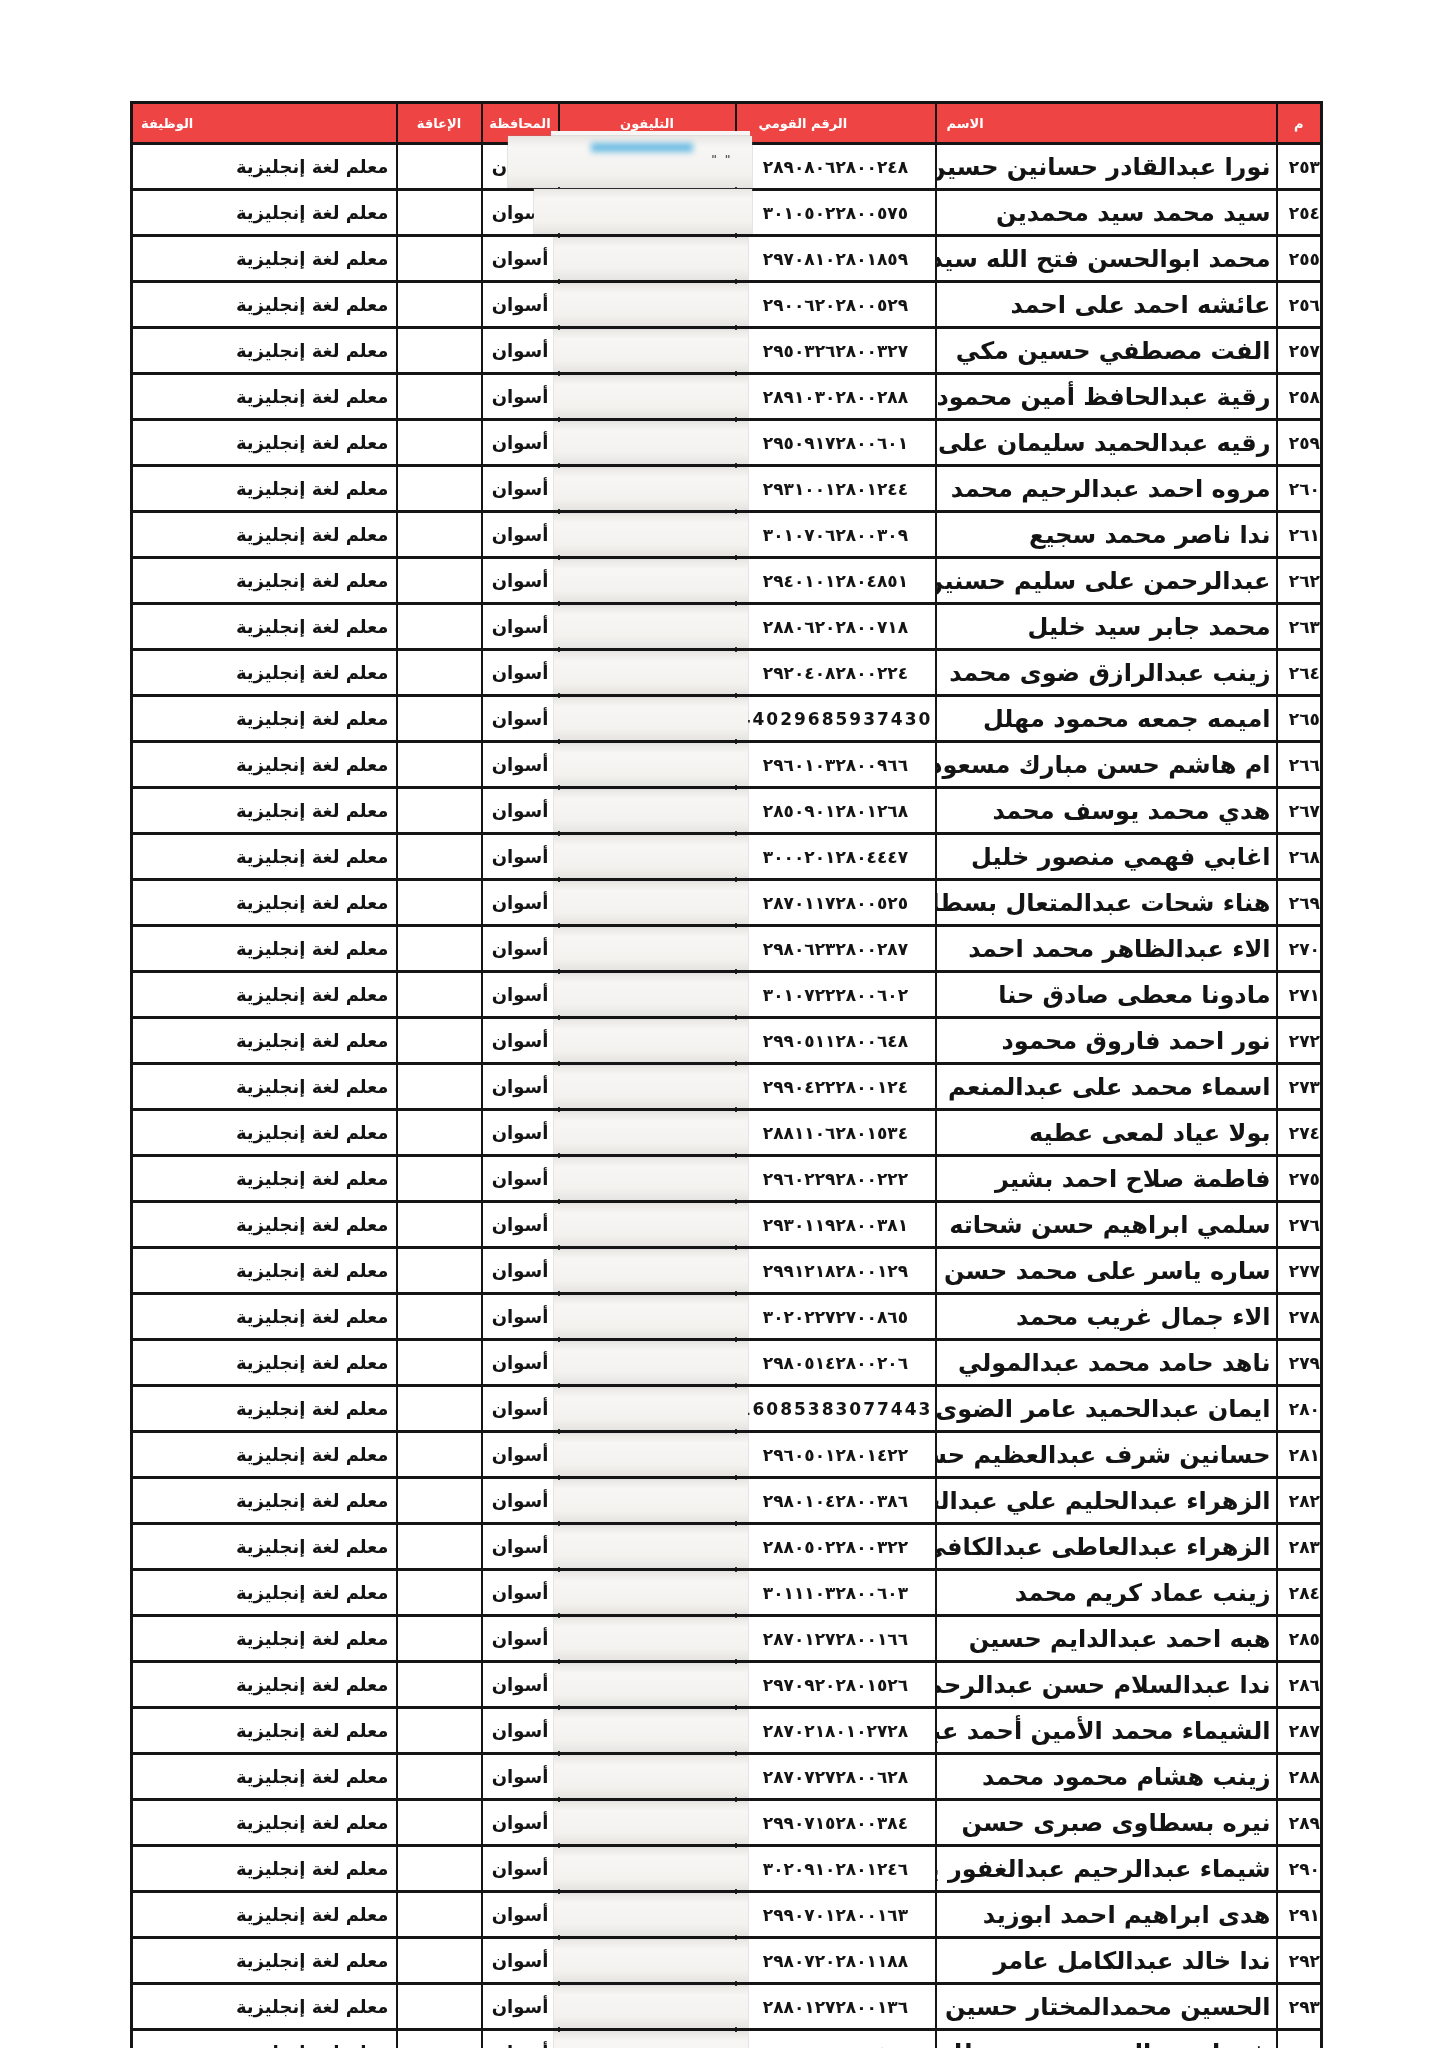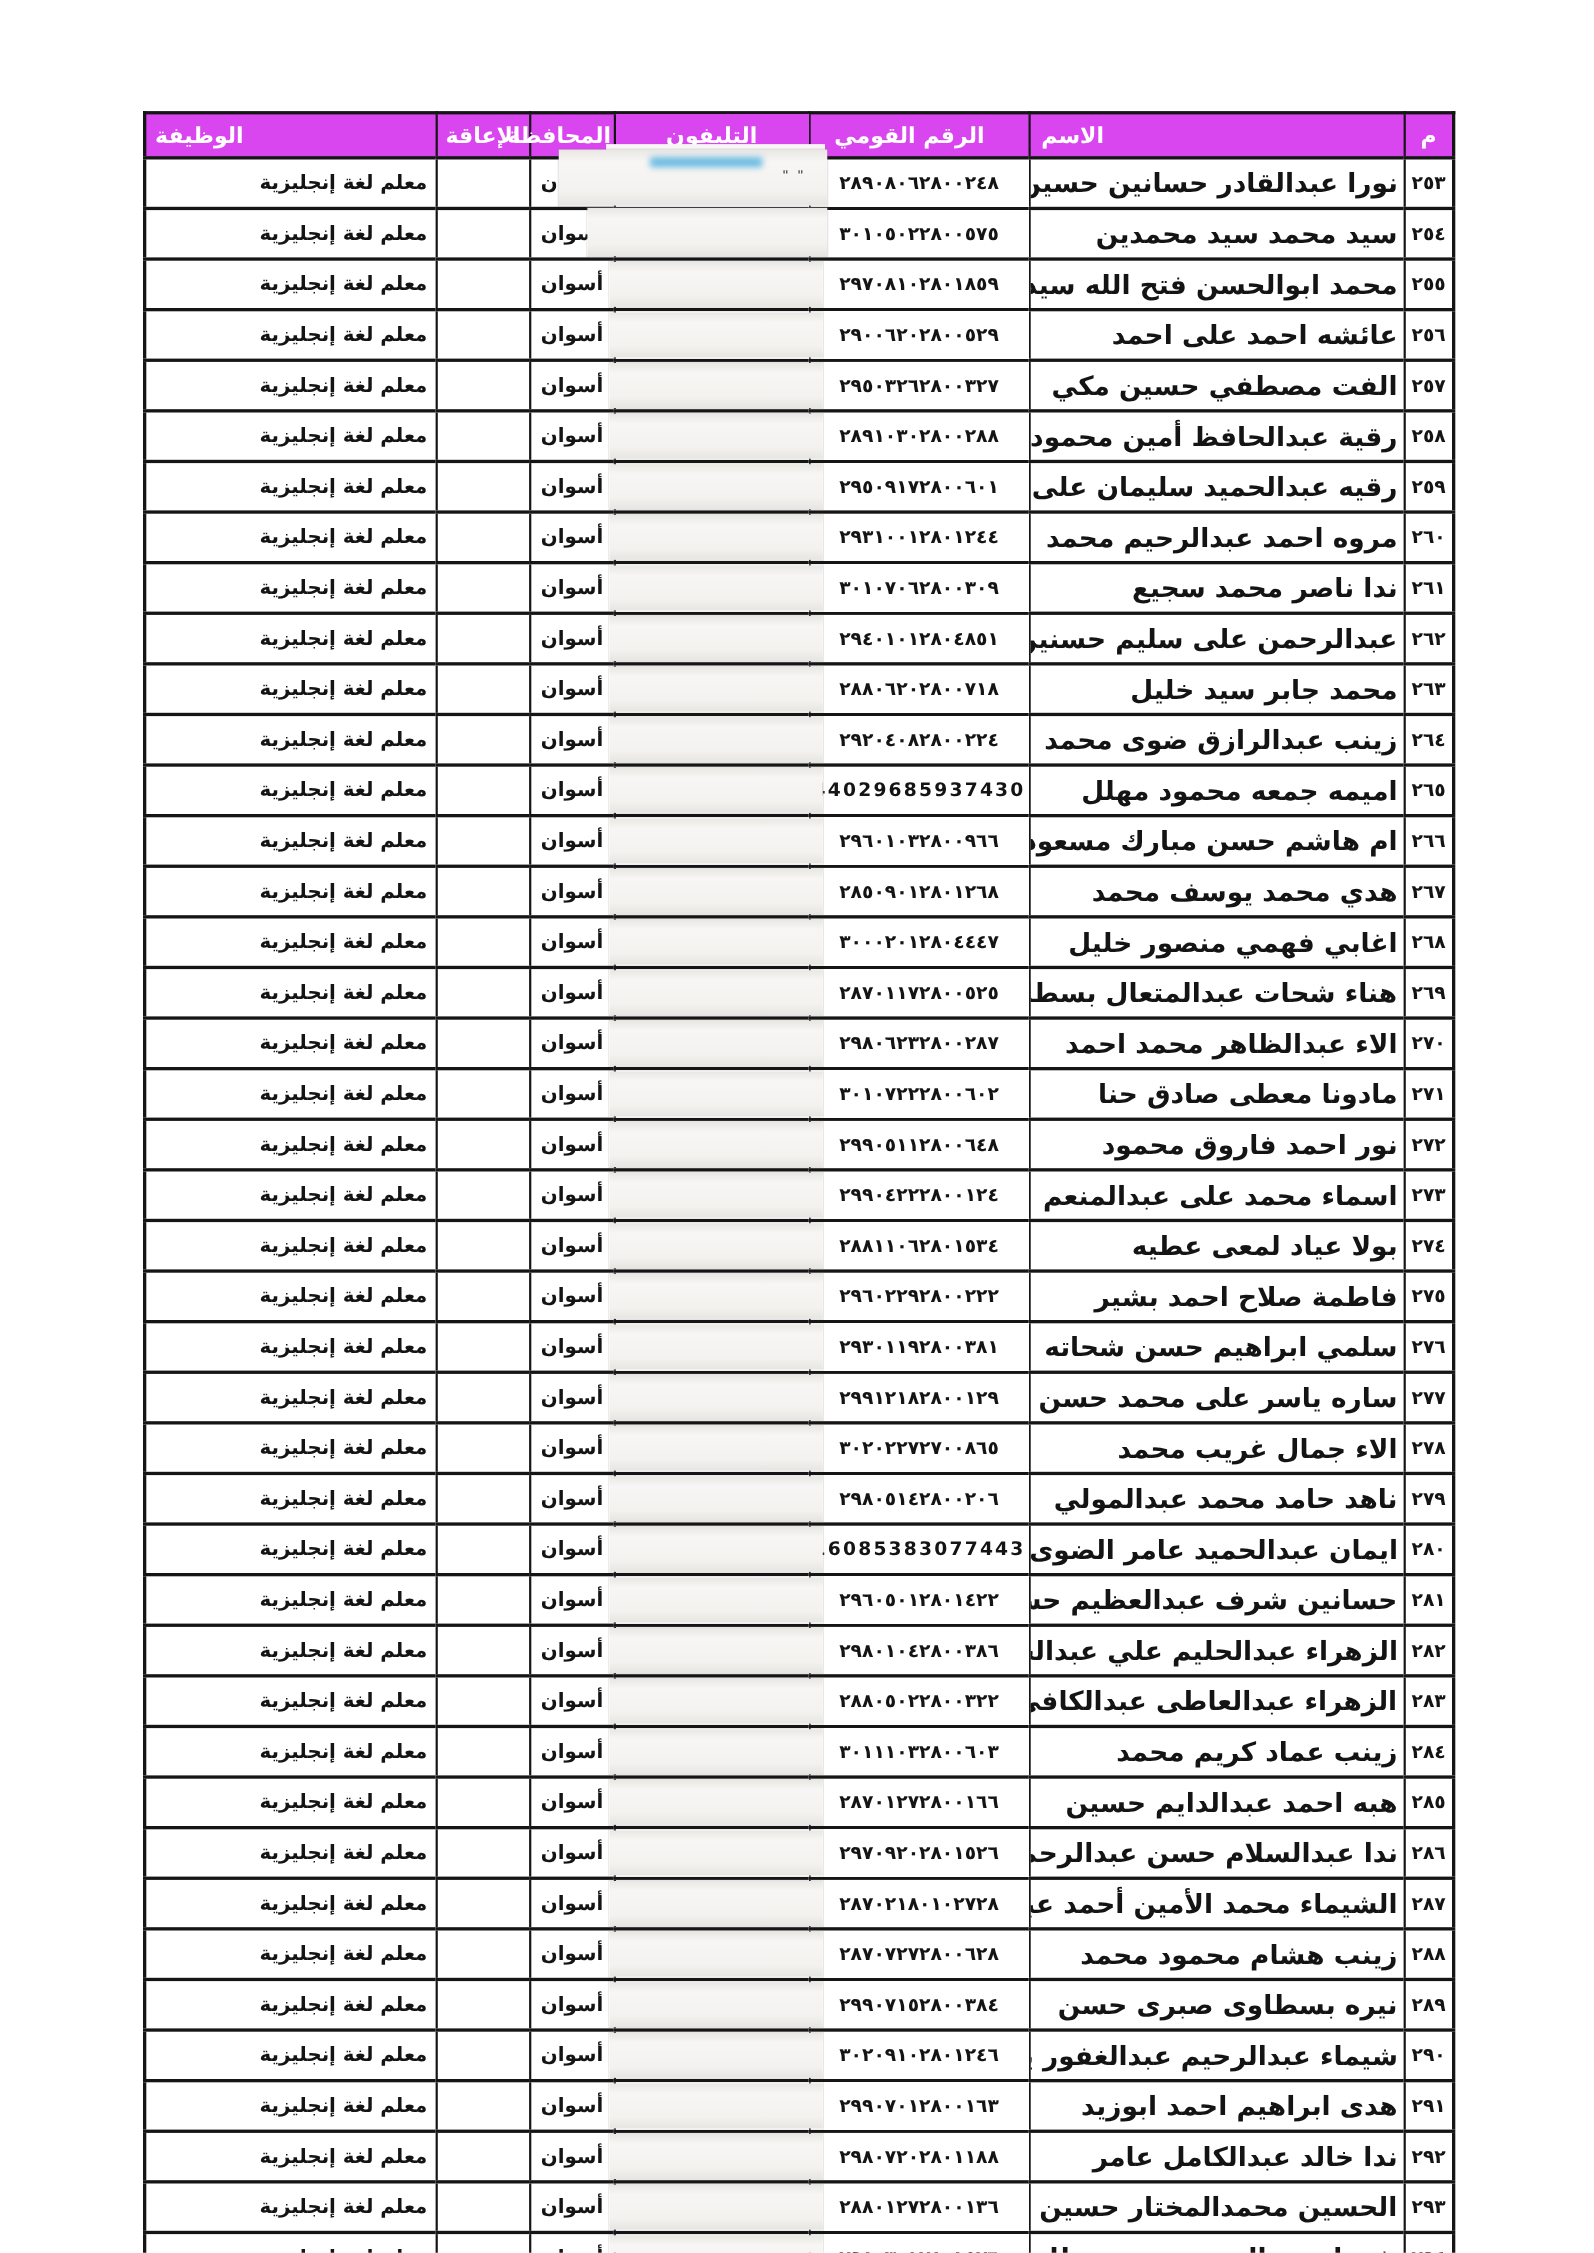--- a/index.html
+++ b/index.html
@@ -2,34 +2,34 @@
 <html lang="ar" dir="rtl"><head>
 <meta charset="utf-8">
 <style>
   html,body{margin:0;padding:0;background:#ffffff;}
   body{width:1449px;height:2048px;position:relative;font-family:"DejaVu Sans",sans-serif;}
   .page{position:absolute;inset:0;direction:rtl;background:#ffffff;}
   .tbl-wrap{position:absolute;top:101px;right:126px;width:1190px;}
   table{border-collapse:collapse;table-layout:fixed;width:1190px;direction:rtl;}
   table, th, td{border:2px solid #151515;}
   table{border-width:3px;}
-  thead th{border-bottom-width:3px;background:#d946ef;color:#ffffff;font-weight:bold;
-           font-size:20px;height:38px;padding:0 8px;vertical-align:middle;}
+  thead th{border-bottom-width:3px;background:#ef4444;color:#ffffff;font-weight:bold;
+           font-size:13px;height:38px;padding:0 8px;vertical-align:middle;}
   td{border-top-width:3px;border-bottom-width:3px;height:43px;vertical-align:middle;
      color:#141414;font-weight:bold;background:#ffffff;padding:0;}
   
   th.no{text-align:center;padding:0 4px;}
   th.name{text-align:left;padding-left:10px;}
   th.nid{text-align:left;padding-left:22px;}
   th.phone{text-align:center;position:relative;}
   th.gov{text-align:center;padding:0 2px;}
   th.dis{text-align:center;padding:0 4px;}
   th.job{text-align:left;padding-left:8px;}
   
-  td.no{text-align:center;font-size:17px;letter-spacing:1px;}
+  td.no{text-align:right;font-size:17px;letter-spacing:1px;}
   td.name{text-align:right;padding-right:5px;font-size:24px;white-space:nowrap;overflow:hidden;}
   td.nid{text-align:center;font-size:17px;letter-spacing:2px;white-space:nowrap;position:relative;}
   td.phone{position:relative;}
   td.gov{text-align:center;font-size:18px;}
   td.dis{background:#ffffff;}
   td.job{text-align:right;padding-right:7px;font-size:18px;white-space:nowrap;}
   
   .redact{position:absolute;z-index:3;top:1px;bottom:1px;left:-6px;right:-13px;
           background:linear-gradient(180deg,#e9e7e4 0%,#f7f6f4 22%,#f3f2ef 75%,#e7e5e2 100%);
           box-shadow:0 0 0 1px rgba(130,130,130,.22);}

